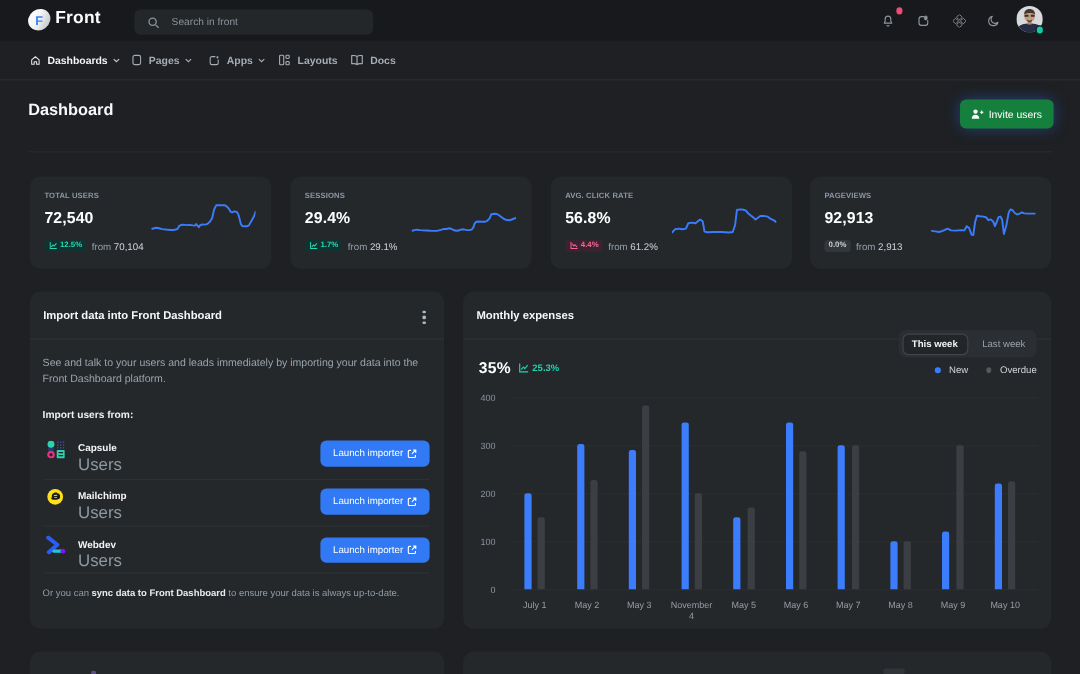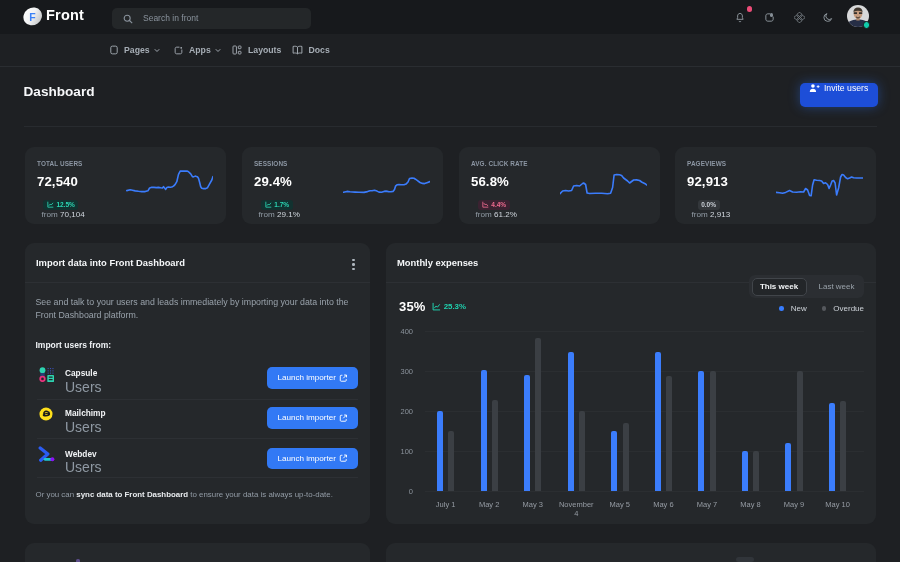--- a/index.html
+++ b/index.html
@@ -21,29 +21,29 @@
   
   .subnav { position:absolute; left:0; top:34px; width:900px; height:33px; background:#1e2023; border-bottom:1px solid #2a2d31; }
   .nav-item { position:absolute; top:0; height:32px; display:flex; align-items:center; color:#a6adb5; font-size:8.7px; font-weight:600; }
   .nav-item.active { color:#f4f6f8; }
   .nav-item svg.ic { margin-right:6px; }
   .chev { margin-left:4px; }
 
   
   .pagehead { position:absolute; left:23.5px; right:23.4px; top:66px; height:61px; border-bottom:1px solid #282b2f; }
   .pagehead h1 { position:absolute; left:0; top:18px; color:#f7f8fa; font-size:13.6px; font-weight:bold; }
-  .btn-invite { position:absolute; right:-1px; top:17px; width:78px; height:24px; background:#1d4ed8; border-radius:5px; color:#fff; font-size:8.7px; display:flex; justify-content:center; box-shadow:0 0 12px rgba(45,106,224,.45); }
+  .btn-invite { position:absolute; right:-1px; top:17px; width:78px; height:24px; background:#15803d; border-radius:5px; color:#fff; font-size:8.7px; display:flex; align-items:center; justify-content:center; box-shadow:0 0 12px rgba(45,106,224,.45); }
   .btn-invite svg { margin-right:4px; }
 
   
   .card { position:absolute; background:#25282b; border-radius:9px; }
   .stat { width:201px; height:77px; top:147px; }
   .stat .lbl { position:absolute; left:12px; top:12.8px; color:#8c96a3; font-size:6.4px; font-weight:bold; letter-spacing:.1px; }
   .stat .val { position:absolute; left:12px; top:26.5px; color:#fff; font-size:13.2px; font-weight:bold; letter-spacing:.1px; }
-  .stat .row3 { position:absolute; left:12px; top:52.5px; display:flex; align-items:center;flex-direction:column; }
+  .stat .row3 { position:absolute; left:12px; top:52.5px; display:flex; align-items:flex-end; }
   .badge { height:10px; border-radius:3px; display:flex; align-items:center; padding:0 3.5px; font-size:6.5px; font-weight:bold; }
   .badge svg { margin-right:2.5px; }
   .badge.up { background:#123230; color:#2bd7b4; }
   .badge.down { background:#3b2231; color:#f06a90; }
   .badge.flat { background:#33373b; color:#c9cfd6; }
   .fromtxt { font-size:8.1px; color:#949ea8; margin-left:4.5px; }
   .fromtxt b { color:#cfd5dc; font-weight:normal; }
   .spark { position:absolute; right:13px; top:21px; }
 
   
@@ -150,20 +150,29 @@
         <path d="M6.4 7.4 C6.4 4.4 8.2 2.6 11 2.6 C13.8 2.6 15.6 4.4 15.6 7.4 C15.6 7 14.4 5.8 11 5.8 C7.6 5.8 6.4 7 6.4 7.4 Z" fill="#41382f"></path>
         <path d="M6.8 8.1 L10 8.1 M12 8.1 L15.2 8.1" stroke="#33302c" stroke-width="1.7" fill="none"></path>
         <path d="M9 11.3 C9.5 11.9 10.3 12.2 11 12.2 C11.7 12.2 12.5 11.9 13 11.3 C13.2 12.4 12.6 13.6 11 13.6 C9.4 13.6 8.8 12.4 9 11.3 Z" fill="#4e4238"></path>
       </g>
     </svg>
     <span class="status"></span>
   </div>
 </div>
 
 <div class="subnav">
+  <div class="nav-item active" style="left:24.5px">
+    <svg class="ic" width="9" height="9" viewBox="0 0 16 16" fill="none" stroke="#e8ebee" stroke-width="1.5">
+        <path d="M2.5 6.8 L8 2.3 L13.5 6.8 L13.5 13.5 L9.8 13.5 L9.8 9.8 L6.2 9.8 L6.2 13.5 L2.5 13.5 Z" stroke-linejoin="round"></path>
+      </svg>
+    <span>Dashboards</span>
+    <svg class="chev" width="6" height="5" viewBox="0 0 8 6" fill="none" stroke="#c3cad1" stroke-width="1.3">
+        <path d="M1 1.3 L4 4.3 L7 1.3"></path>
+      </svg>
+  </div>
   <div class="nav-item" style="left:110px">
     <svg class="ic" width="8" height="10" viewBox="0 0 12 14" fill="none" stroke="#a6adb5" stroke-width="1.4">
         <rect x="1.2" y="1.2" width="9.6" height="11.6" rx="2.4"></rect>
       </svg>
     <span>Pages</span>
     <svg class="chev" width="6" height="5" viewBox="0 0 8 6" fill="none" stroke="#a6adb5" stroke-width="1.3">
         <path d="M1 1.3 L4 4.3 L7 1.3"></path>
       </svg>
   </div>
   <div class="nav-item" style="left:174px">

